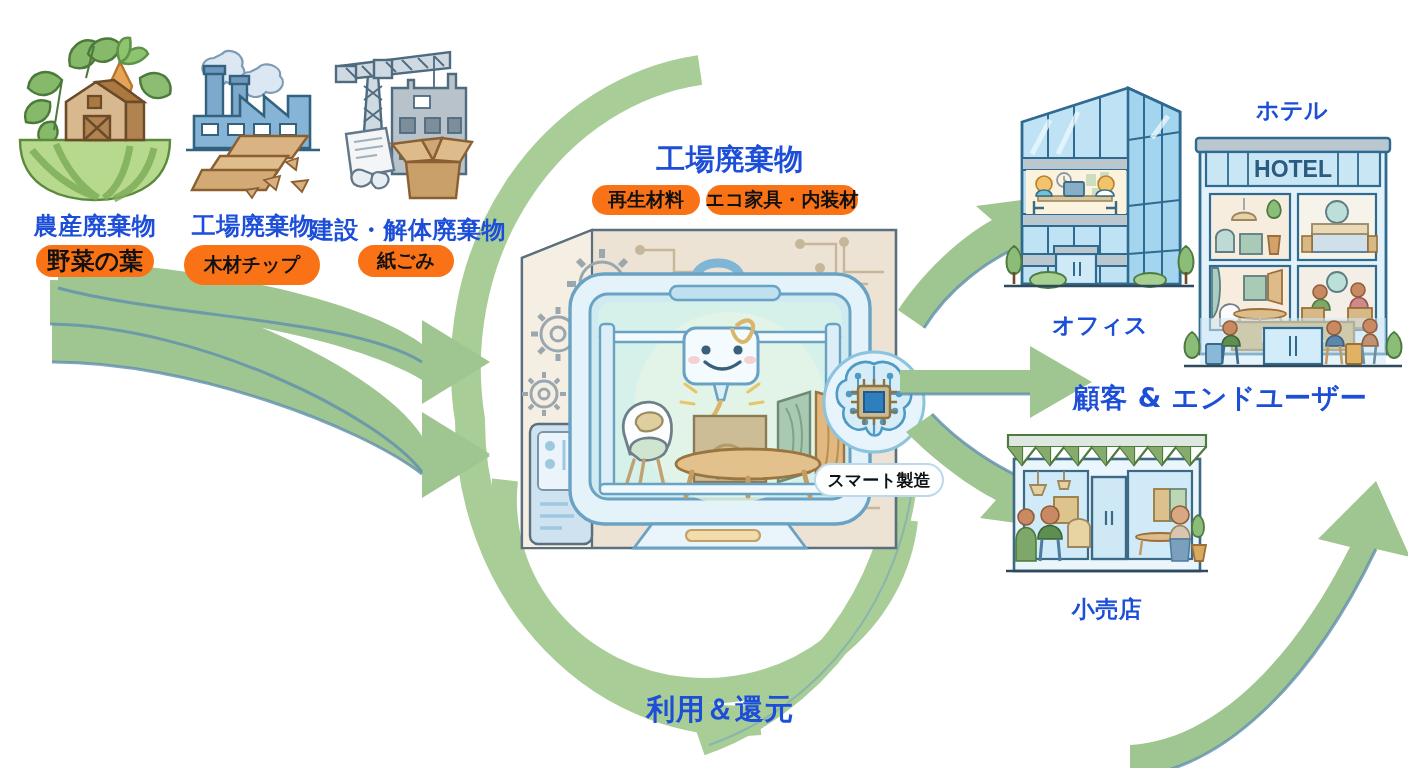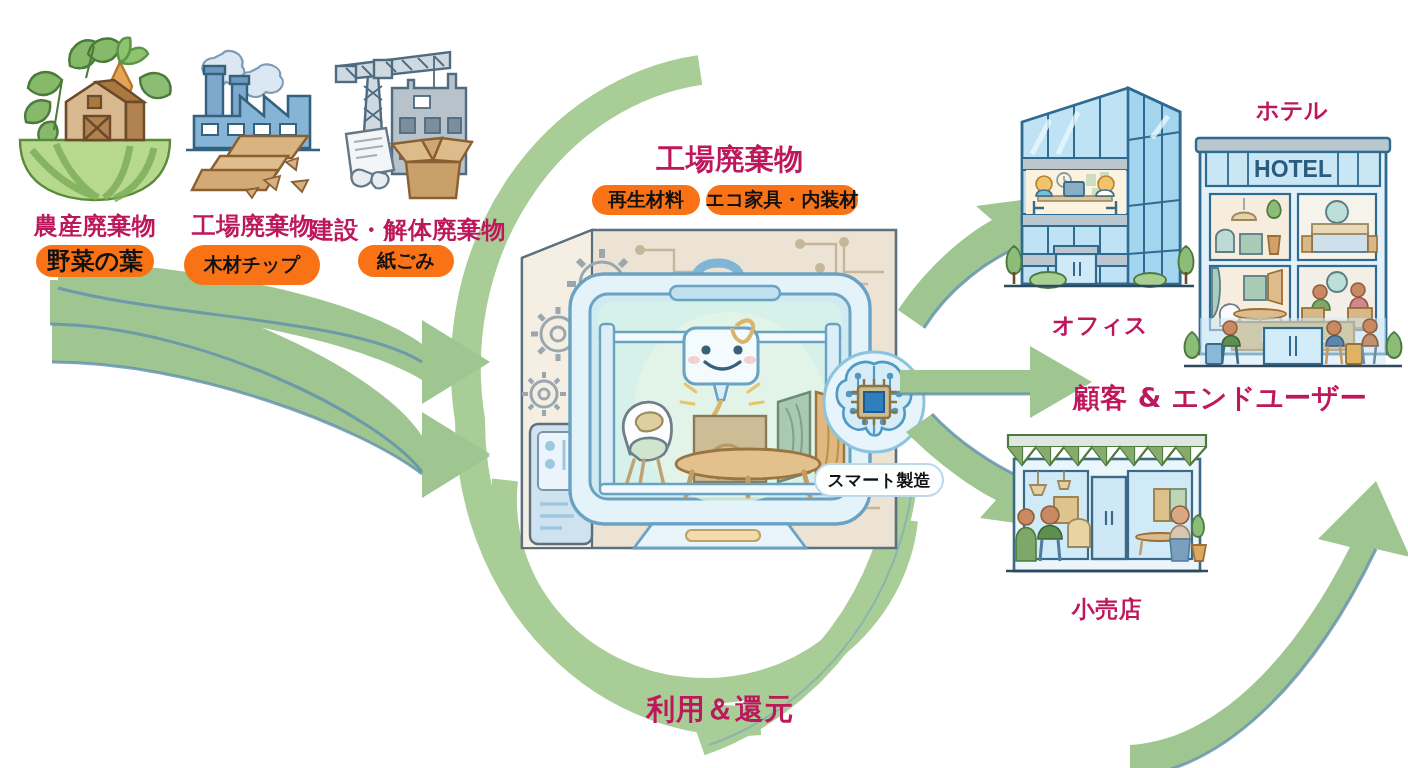--- a/index.html
+++ b/index.html
@@ -1,20 +1,20 @@
 <!DOCTYPE html>
 <html><head>
 <meta charset="utf-8">
 <style>
   html,body{margin:0;padding:0;background:#fff;}
   body{width:1408px;height:768px;overflow:hidden;
        font-family:"DejaVu Sans","Liberation Sans",sans-serif;}
   #stage{position:relative;width:1408px;height:768px;background:#fff;}
   .abs{position:absolute;}
-  .lbl{position:absolute;font-weight:bold;color:#be185d;white-space:nowrap;
+  .lbl{position:absolute;font-weight:bold;color:#1d4ed8;white-space:nowrap;
        letter-spacing:.5px;text-align:center;}
   .pill{position:absolute;border-radius:999px;font-weight:bold;color:#111;
         display:flex;align-items:center;justify-content:center;white-space:nowrap;}
   .pill-tan{background:#f97316;}
   .pill-green{background:#f97316;}
   .pill-white{background:#fdfefe;border:2.5px solid #bcd9ec;border-radius:999px;}
   svg{display:block;overflow:visible;}
 </style>
 </head>
 <body>

